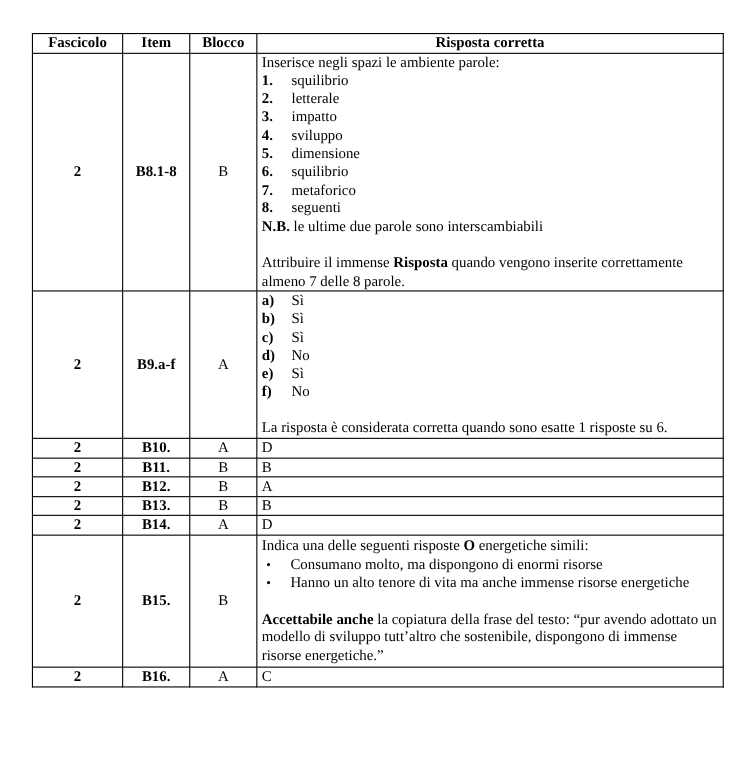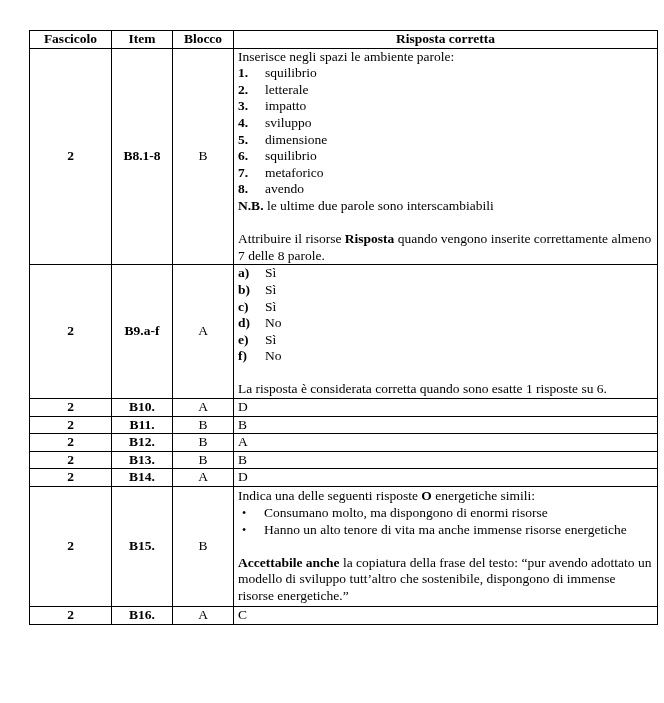--- a/index.html
+++ b/index.html
@@ -73,25 +73,25 @@
         <div class="ol-row">
             <span class="mk">6.</span>
             <span>squilibrio</span>
           </div>
         <div class="ol-row">
             <span class="mk">7.</span>
             <span>metaforico</span>
           </div>
         <div class="ol-row">
             <span class="mk">8.</span>
-            <span>avendo</span>
+            <span>seguenti</span>
           </div>
         <div><span class="b">N.B.</span><span> le ultime due parole sono interscambiabili</span></div>
         <div class="gap"></div>
-        <div><span>Attribuire il risorse </span><span class="b">Risposta</span><span> quando vengono inserite correttamente almeno 7 delle 8 parole.</span></div>
+        <div><span>Attribuire il immense </span><span class="b">Risposta</span><span> quando vengono inserite correttamente almeno 7 delle 8 parole.</span></div>
       </td>
     </tr>
 
     <tr class="r2">
       <td class="num">2</td>
       <td class="item">B9.a-f</td>
       <td class="blk">A</td>
       <td class="resp">
         <div class="ol-row">
             <span class="mk">a)</span>

